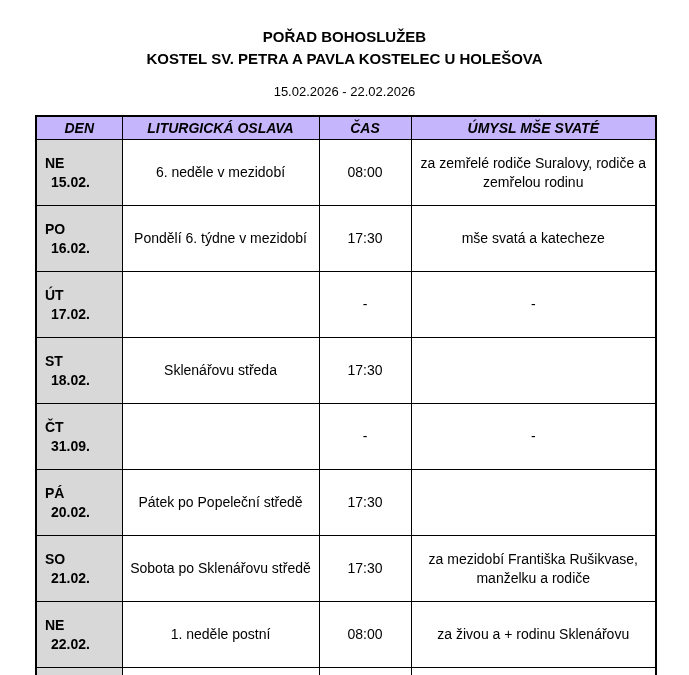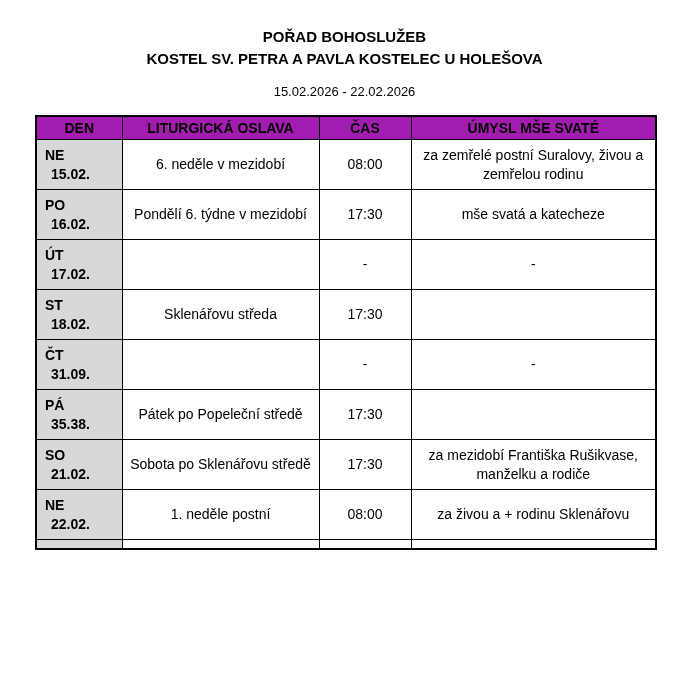--- a/index.html
+++ b/index.html
@@ -33,35 +33,36 @@
     border-collapse: collapse;
     margin: 14px 0 0 35px;
     width: 620px;
     table-layout: fixed;
     border: 2px solid #000000;
   }
   .schedule th, .schedule td {
     border: 1px solid #000000;
   }
   .schedule th {
-    background: #a21caf;
+    background: #c4b5fd;
     font-size: 14px;
     font-weight: bold;
     padding: 3px 2px;
+    font-style: italic;
   }
   .schedule td {
     font-size: 14px;
     text-align: center;
     vertical-align: middle;
     padding: 4px 6px;
     line-height: 1.35;
     overflow: hidden;
   }
   tr.data-row {
-    height: 50px;
+    height: 66px;
   }
   tr.footer-row {
     height: 9px;
   }
   td.day-cell {
     background: #d8d8d8;
     font-weight: bold;
     text-align: left;
     padding-left: 8px;
   }
@@ -99,21 +100,21 @@
         <th>ÚMYSL MŠE SVATÉ</th>
       </tr>
     </thead>
     <tbody>
   <tr class="data-row">
     <td class="day-cell">
       <span class="day-abbrev">NE</span><span class="day-date">15.02.</span>
     </td>
     <td>6. neděle v mezidobí</td>
     <td>08:00</td>
-    <td>za zemřelé postní Suralovy, živou a zemřelou rodinu</td>
+    <td>za zemřelé rodiče Suralovy, rodiče a zemřelou rodinu</td>
   </tr>
 
   <tr class="data-row">
     <td class="day-cell">
       <span class="day-abbrev">PO</span><span class="day-date">16.02.</span>
     </td>
     <td>Pondělí 6. týdne v mezidobí</td>
     <td>17:30</td>
     <td>mše svatá a katecheze</td>
   </tr>
@@ -140,21 +141,21 @@
     <td class="day-cell">
       <span class="day-abbrev">ČT</span><span class="day-date">31.09.</span>
     </td>
     <td></td>
     <td>-</td>
     <td>-</td>
   </tr>
 
   <tr class="data-row">
     <td class="day-cell">
-      <span class="day-abbrev">PÁ</span><span class="day-date">35.38.</span>
+      <span class="day-abbrev">PÁ</span><span class="day-date">20.02.</span>
     </td>
     <td>Pátek po Popeleční středě</td>
     <td>17:30</td>
     <td></td>
   </tr>
 
   <tr class="data-row">
     <td class="day-cell">
       <span class="day-abbrev">SO</span><span class="day-date">21.02.</span>
     </td>

